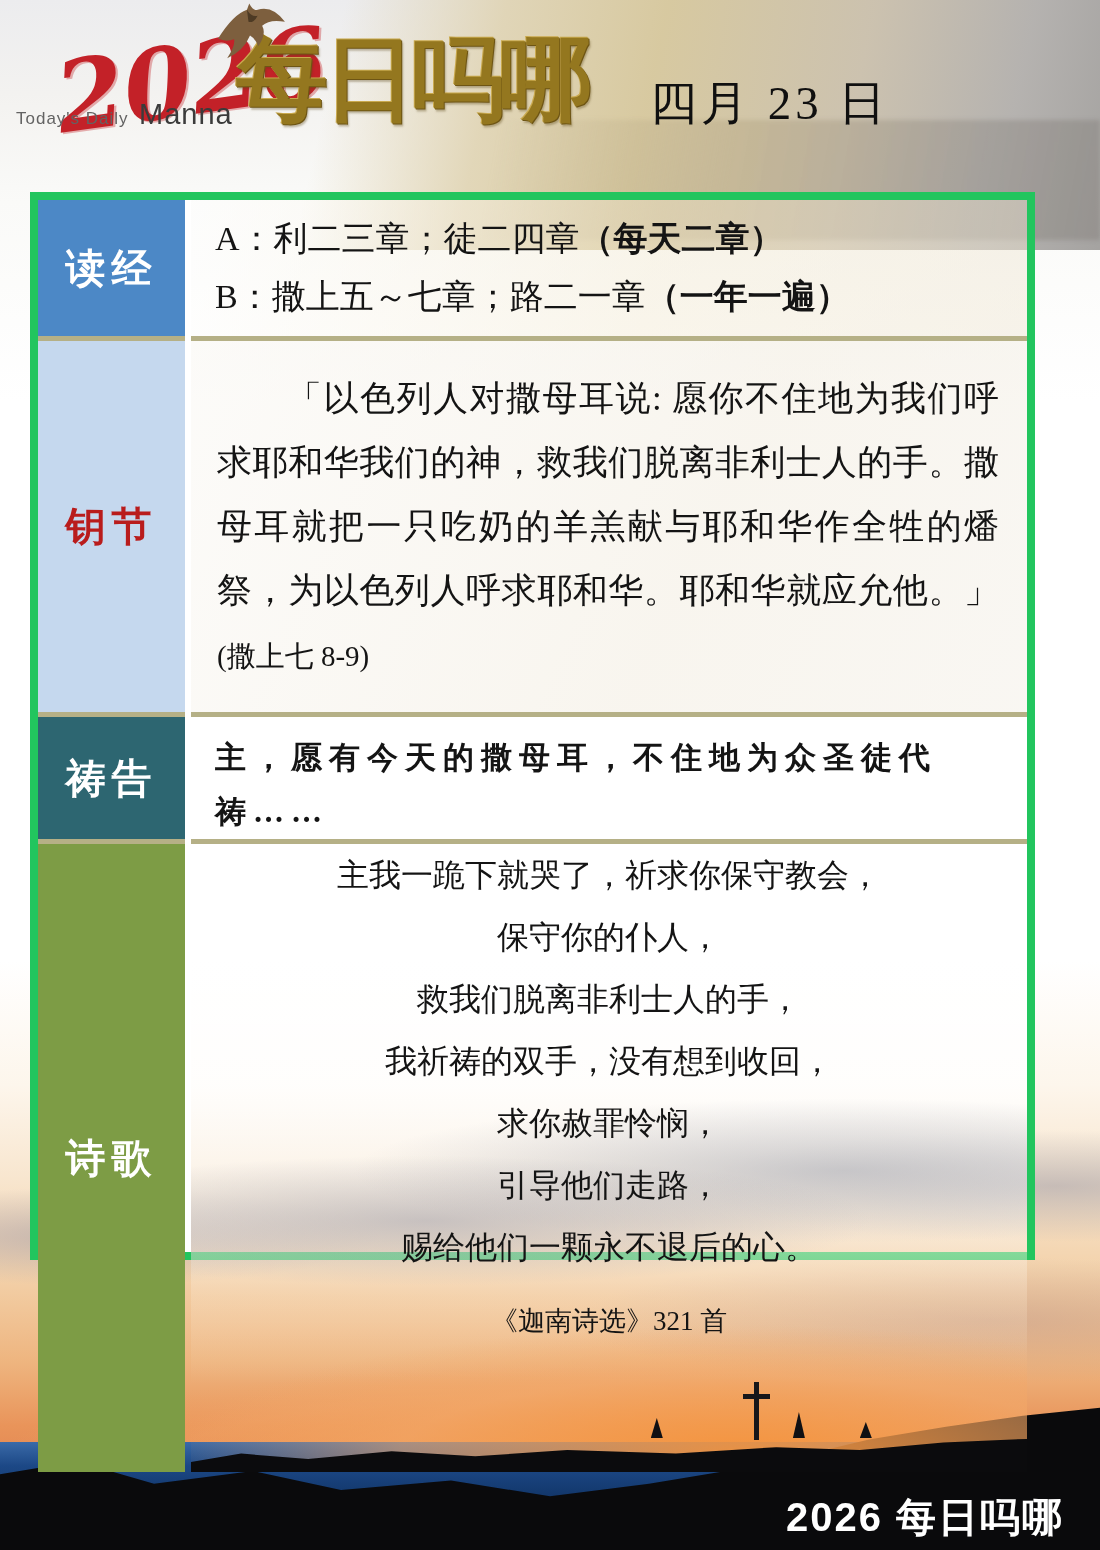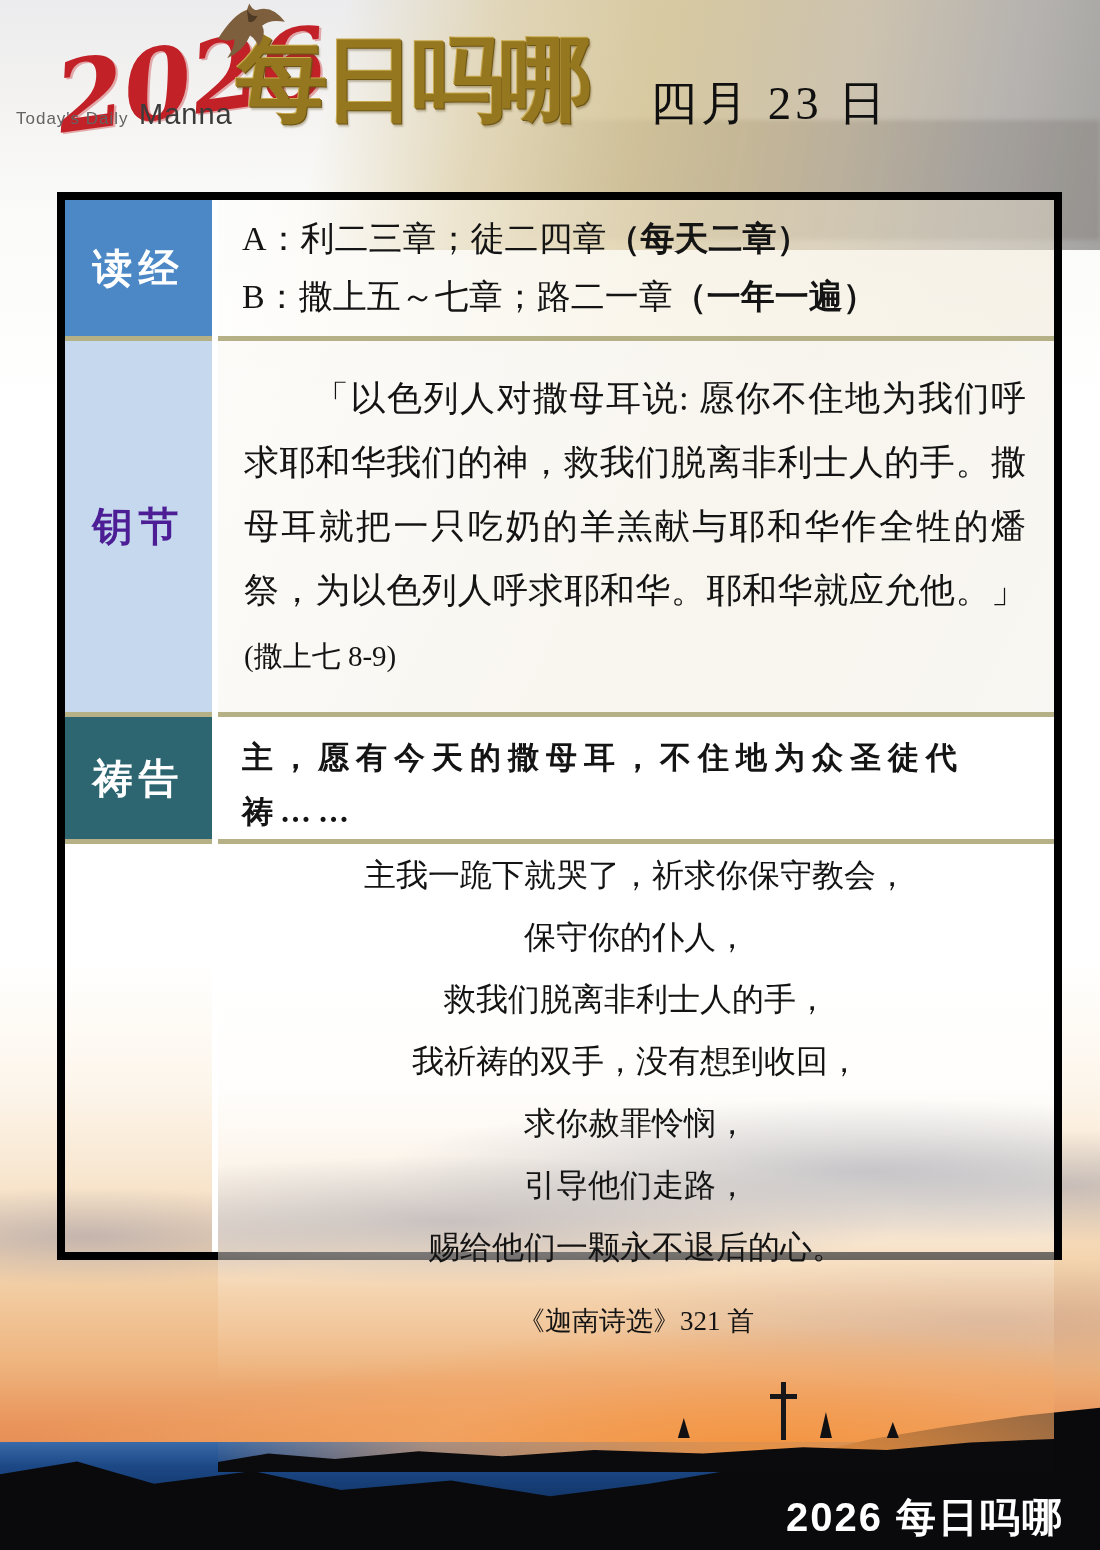--- a/index.html
+++ b/index.html
@@ -65,33 +65,33 @@
     position:absolute; left:236px; top:18px; z-index:5; white-space:nowrap;
     font-size:92px; font-weight:700; letter-spacing:-4px; color:#94771f;
     text-shadow:1px 1px 0 #6e5514, -1px -1px 0 #c9a94e, 2px 3px 2px rgba(90,70,20,.35);
   }
   .date{
     position:absolute; left:650px; top:72px; width:340px; z-index:5;
     font-size:47px; color:#101010; letter-spacing:4px;
   }
   
   .table-frame{
-    position:absolute; left:57px; top:192px; width:1005px; height:1068px;
-    border:8px solid #000000; box-sizing:border-box; z-index:4;
+    position:absolute; left:30px; top:192px; width:1005px; height:1068px;
+    border:8px solid #22c55e; box-sizing:border-box; z-index:4;
   }
   .col-gap{position:absolute; left:147px; top:0; width:6px; height:100%; background:#fff; z-index:3;}
   .sep{position:absolute; left:0; width:100%; height:5px; background:#b5b086; z-index:2;}
   .sep-1{top:136px;} .sep-2{top:512px;} .sep-3{top:639px;}
   .label-cell{
     position:absolute; left:0; width:147px; z-index:1;
     display:flex; align-items:center; justify-content:center;
     font-size:40px; font-weight:700; letter-spacing:6px; color:#fff;
   }
   .label-reading{top:0; height:136px; background:#4c88c6;}
-  .label-keyverse{top:141px; height:371px; background:#c5d8ee; color:#4c1d95;}
+  .label-keyverse{top:141px; height:371px; background:#c5d8ee; color:#b91c1c;}
   .label-prayer{top:517px; height:122px; background:#2d6671;}
   .label-hymn{top:644px; height:628px; background:#7d9c45;}
   .content-cell{position:absolute; left:153px; width:836px; z-index:1; box-sizing:border-box; color:#141414;}
   .content-reading{
     top:0; height:136px; display:flex; flex-direction:column; justify-content:center; gap:12px;
     padding-left:24px; font-size:34px;
     background:linear-gradient(100deg, rgba(255,255,255,.5), rgba(243,233,208,.4) 55%, rgba(238,229,210,.45));
   }
   .content-reading .note{font-weight:700;}
   .content-keyverse{
@@ -176,20 +176,21 @@
 
     <div class="label-cell label-keyverse">钥节</div>
     <div class="content-cell content-keyverse">
       <span>「以色列人对撒母耳说: 愿你不住地为我们呼求耶和华我们的神，救我们脱离非利士人的手。撒母耳就把一只吃奶的羊羔献与耶和华作全牲的燔祭，为以色列人呼求耶和华。耶和华就应允他。」</span>
       <span class="ref">(撒上七 8-9)</span>
     </div>
 
     <div class="label-cell label-prayer">祷告</div>
     <div class="content-cell content-prayer">主，愿有今天的撒母耳，不住地为众圣徒代祷……</div>
 
+    <div class="label-cell label-hymn">诗歌</div>
     <div class="content-cell content-hymn">
       <div class="hymn-sky"></div>
       <div class="hymn-text">主我一跪下就哭了，祈求你保守教会，</div>
       <div class="hymn-text">保守你的仆人，</div>
       <div class="hymn-text">救我们脱离非利士人的手，</div>
       <div class="hymn-text">我祈祷的双手，没有想到收回，</div>
       <div class="hymn-text">求你赦罪怜悯，</div>
       <div class="hymn-text">引导他们走路，</div>
       <div class="hymn-text">赐给他们一颗永不退后的心。</div>
       <div class="hymn-source">《迦南诗选》321 首</div>

